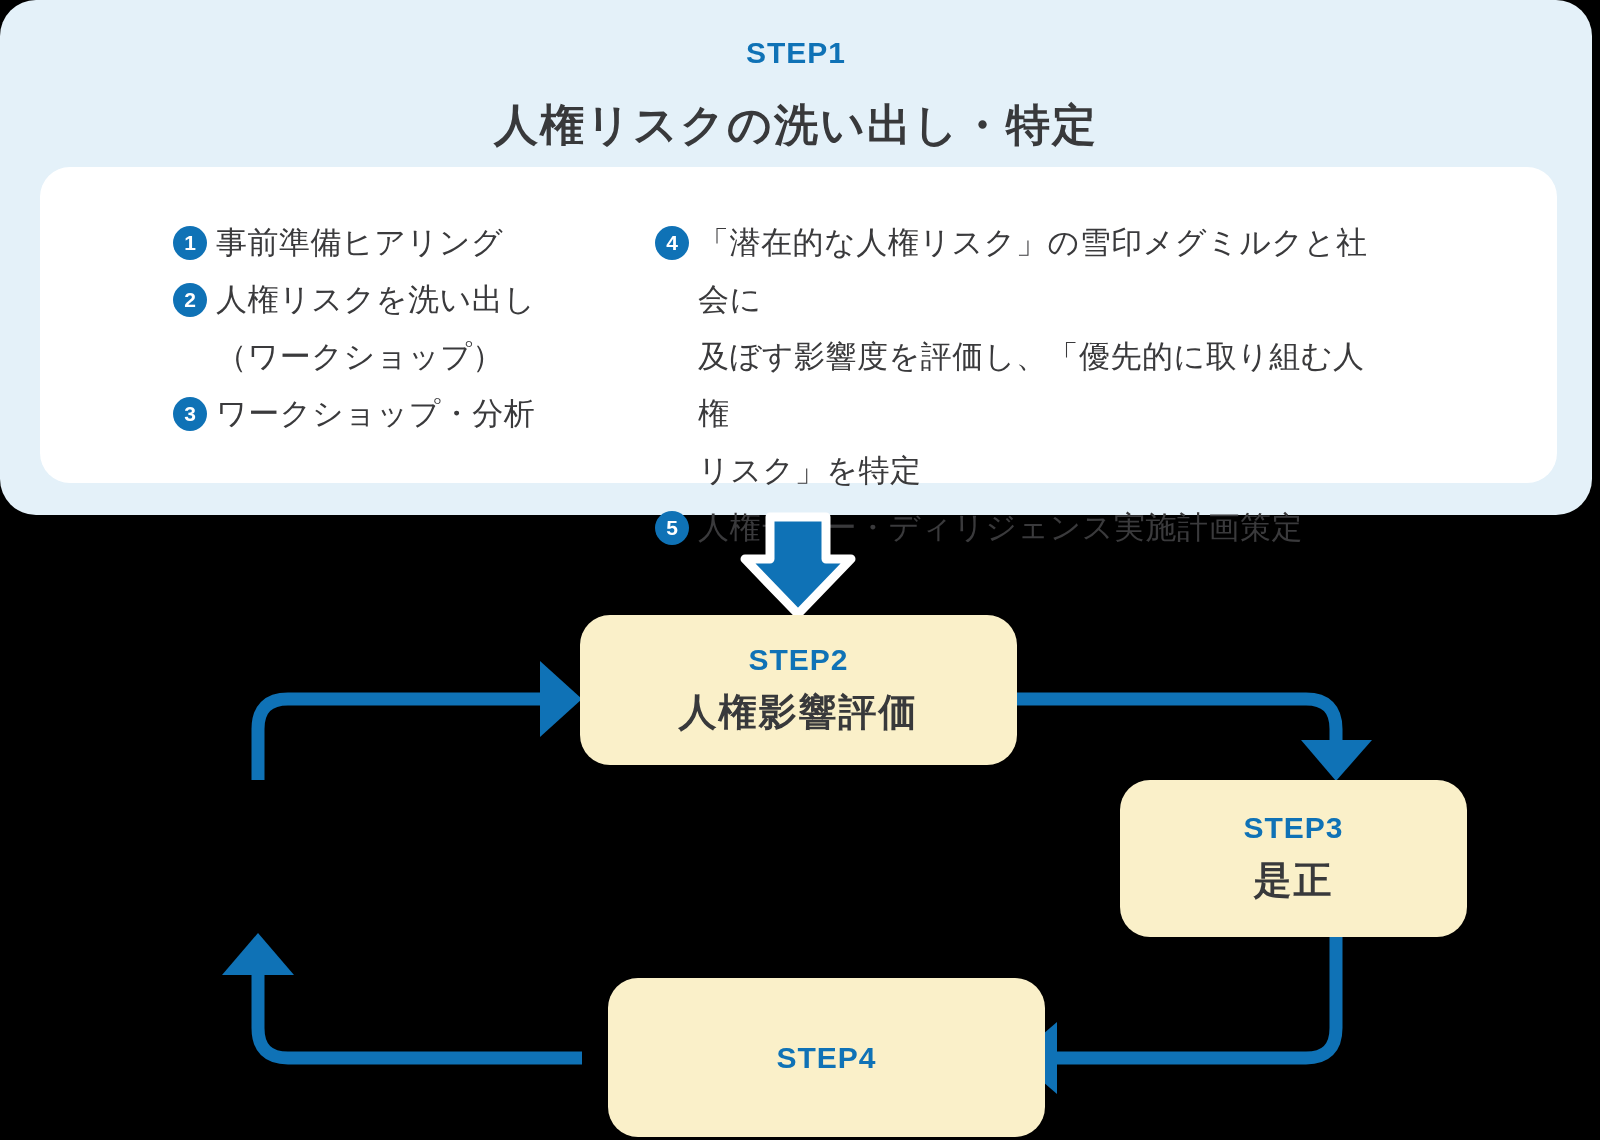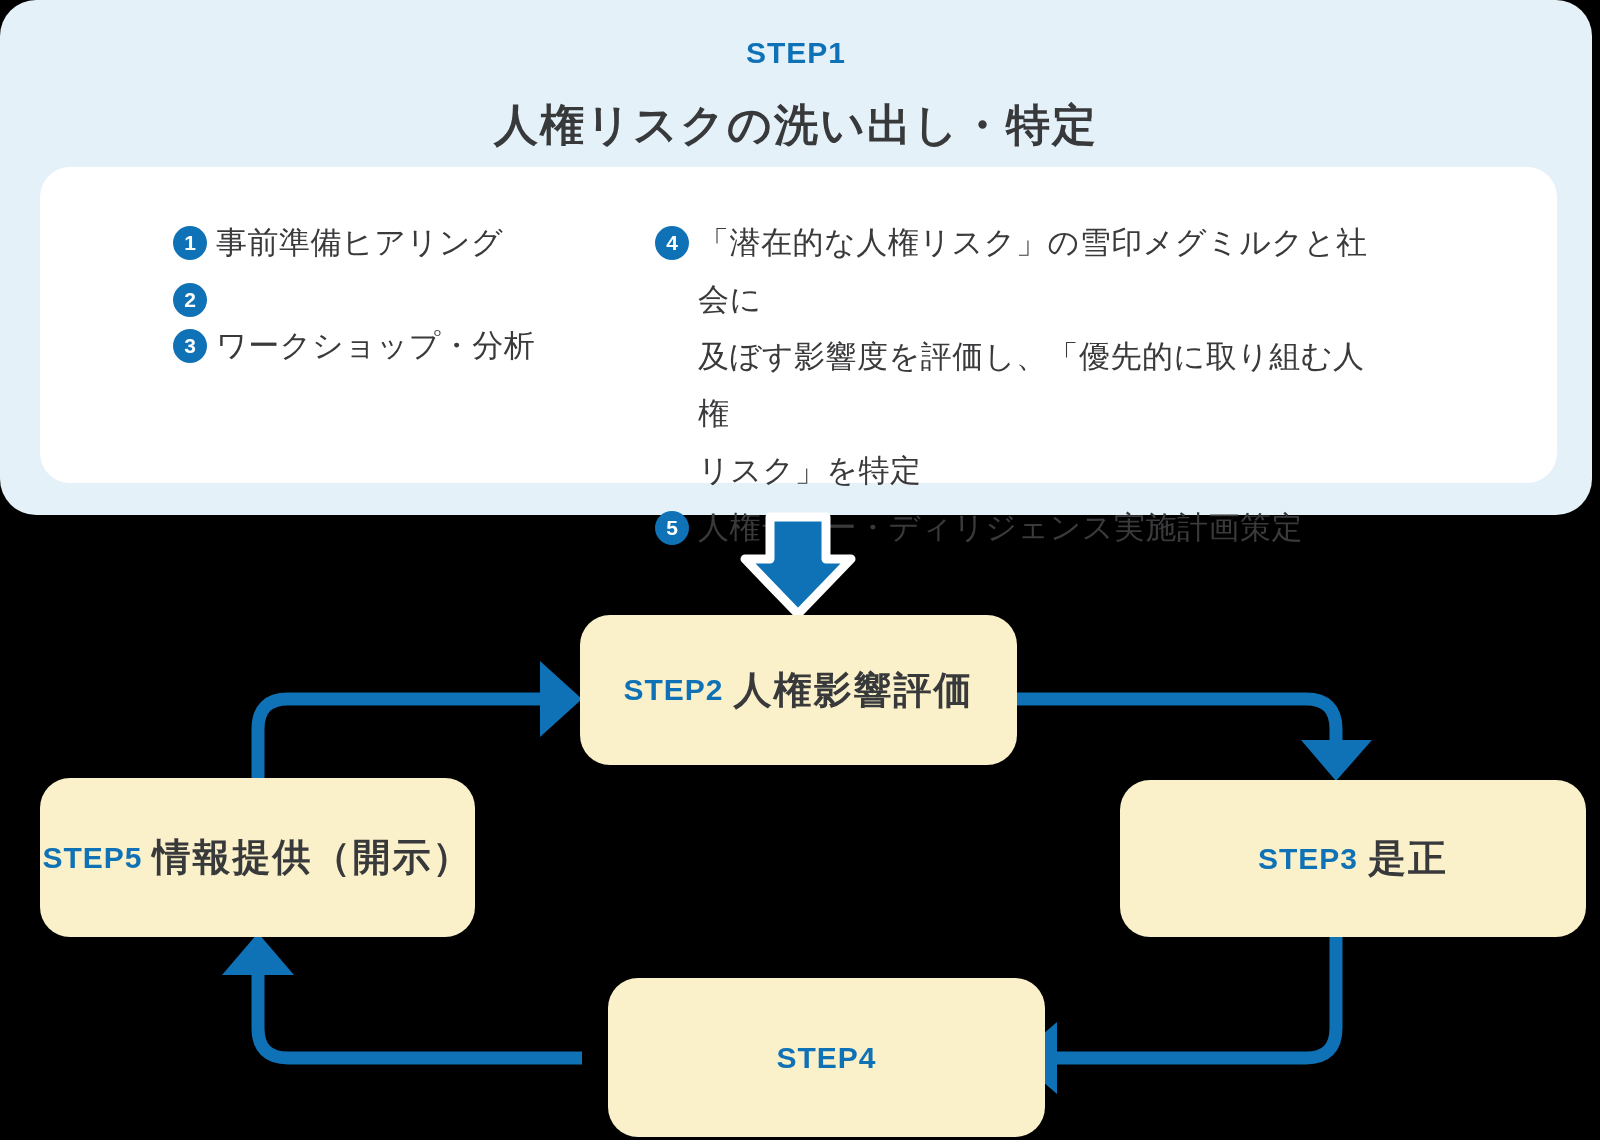--- a/index.html
+++ b/index.html
@@ -36,27 +36,27 @@
   }
   .item-text{
     font-size:31px;font-weight:500;line-height:57px;color:#3a3a3c;
     white-space:pre-line;letter-spacing:0.5px;font-family:Liberation Serif, serif;
   }
   
   .big-arrow{position:absolute;left:738px;top:512px;width:120px;height:108px;}
   
   .cycle-box{
     position:absolute;background:#faf0c9;border-radius:30px;
-    display:flex;flex-direction:row;align-items:center;justify-content:center;
+    display:flex;flex-direction:column;align-items:center;justify-content:center;
     gap:10px;
   }
   .cycle-label{font-size:30px;font-weight:bold;letter-spacing:1px;color:#0f72b6;}
   .cycle-title{font-size:38px;font-weight:bold;letter-spacing:2px;color:#38393b;}
   .box-step2{left:580px;top:615px;width:437px;height:150px;}
-  .box-step3{left:1120px;top:780px;width:466px;height:157px;}
+  .box-step3{left:1120px;top:780px;width:347px;height:157px;}
   .box-step4{left:580px;top:978px;width:437px;height:159px;margin-left:28px;}
   .box-step5{left:40px;top:778px;width:435px;height:159px;}
   
   .connectors{position:absolute;left:0;top:0;width:1600px;height:1140px;pointer-events:none;}
 </style>
 </head>
 <body>
 
 <div id="canvas">
 
@@ -65,20 +65,22 @@
     <div class="step1-title">人権リスクの洗い出し・特定</div>
 
     <div class="white-box">
       <div class="list-col col-left">
         <div class="list-item">
           <span class="num-circle">1</span>
           <span class="item-text">事前準備ヒアリング</span>
         </div>
         <div class="list-item">
           <span class="num-circle">2</span>
+          <span class="item-text">人権リスクを洗い出し
+（ワークショップ）</span>
         </div>
         <div class="list-item">
           <span class="num-circle">3</span>
           <span class="item-text">ワークショップ・分析</span>
         </div>
       </div>
       <div class="list-col col-right">
         <div class="list-item">
           <span class="num-circle">4</span>
           <span class="item-text">「潜在的な人権リスク」の雪印メグミルクと社会に
@@ -120,18 +122,14 @@
     <div class="cycle-label">STEP2</div>
     <div class="cycle-title">人権影響評価</div>
   </div>
   <div class="cycle-box box-step3">
     <div class="cycle-label">STEP3</div>
     <div class="cycle-title">是正</div>
   </div>
   <div class="cycle-box box-step4">
     <div class="cycle-label">STEP4</div>
   </div>
-  <div class="cycle-box box-step5">
-    <div class="cycle-label">STEP5</div>
-    <div class="cycle-title">情報提供（開示）</div>
-  </div>
 
 </div>
 
 </body></html>

